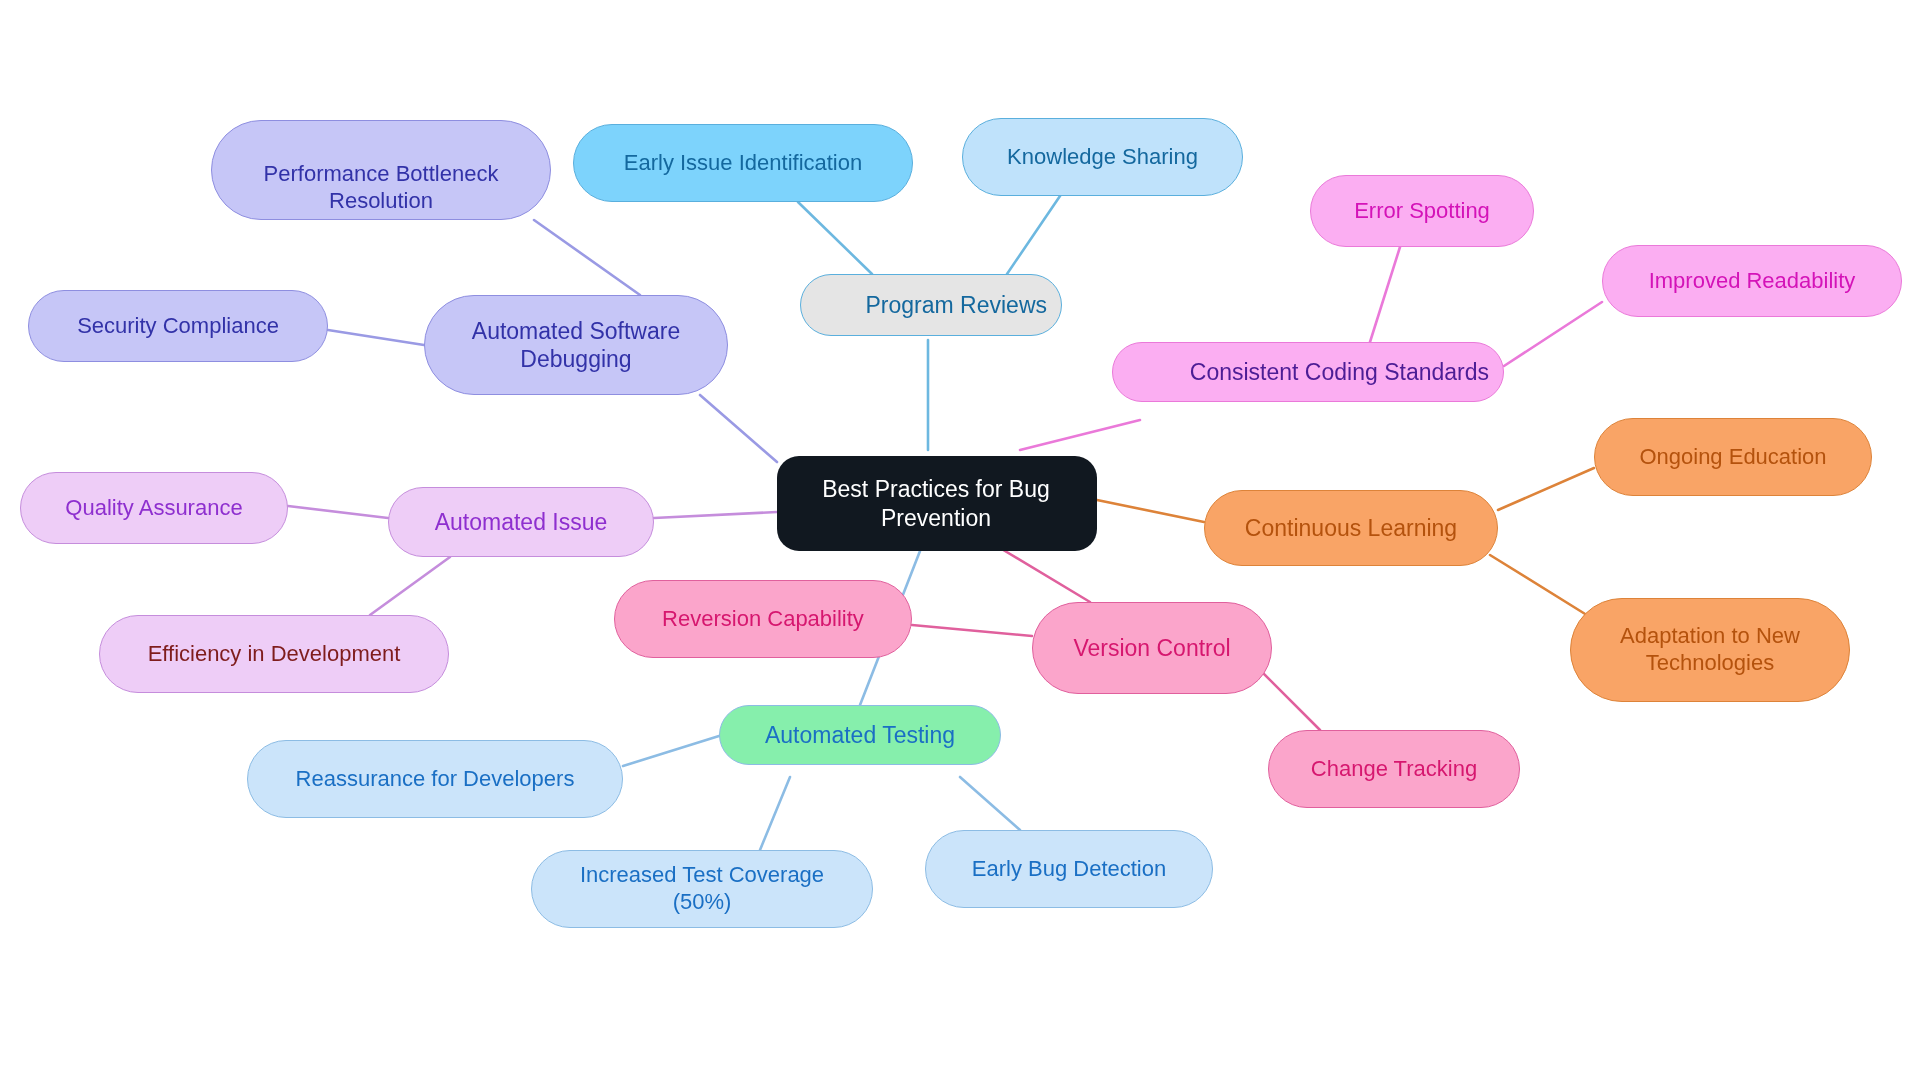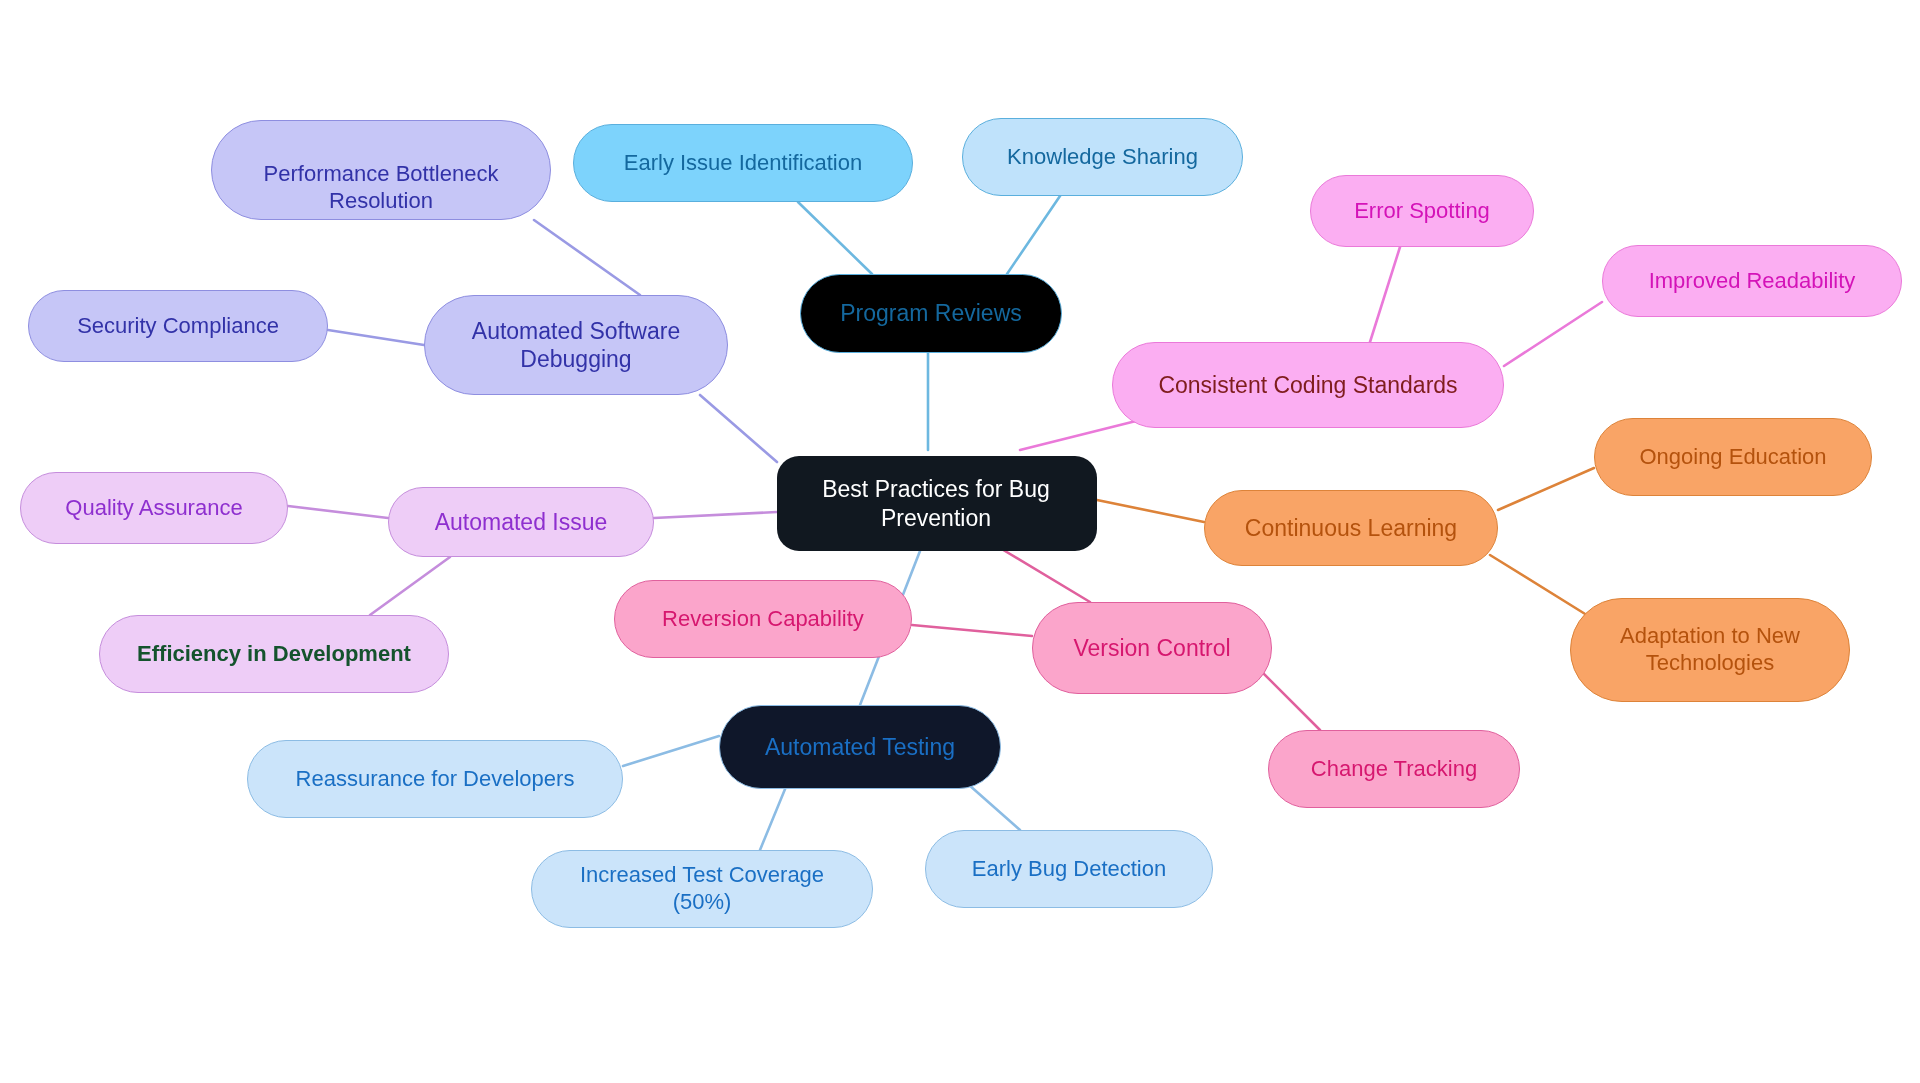--- a/index.html
+++ b/index.html
@@ -72,40 +72,40 @@
       <line x1="1250" y1="660" x2="1320" y2="730" stroke="#e0609d" stroke-width="2.6" stroke-linecap="round"></line>
       <line x1="1020" y1="450" x2="1140" y2="420" stroke="#ea79d9" stroke-width="2.6" stroke-linecap="round"></line>
       <line x1="1370" y1="342" x2="1400" y2="247" stroke="#ea79d9" stroke-width="2.6" stroke-linecap="round"></line>
       <line x1="1504" y1="366" x2="1602" y2="302" stroke="#ea79d9" stroke-width="2.6" stroke-linecap="round"></line>
       <line x1="1097" y1="500" x2="1204" y2="522" stroke="#dd8339" stroke-width="2.6" stroke-linecap="round"></line>
       <line x1="1498" y1="510" x2="1594" y2="468" stroke="#dd8339" stroke-width="2.6" stroke-linecap="round"></line>
       <line x1="1490" y1="555" x2="1598" y2="622" stroke="#dd8339" stroke-width="2.6" stroke-linecap="round"></line>
     </svg>
   <div id="node-layer">
       <div class="node root" style="left: 777px; top: 456px; width: 320px; height: 95px; background: rgb(17, 24, 32); border-color: rgb(17, 24, 32); color: rgb(255, 255, 255); padding-left: 12px;"><span>Best Practices for Bug Prevention</span></div>
-      <div class="node lvl1" style="left: 800px; top: 274px; width: 262px; height: 79px; background: #000000; border-color: rgb(90, 175, 221); color: rgb(20, 104, 158);"><span>Program Reviews</span></div>
+      <div class="node lvl1" style="left: 800px; top: 274px; width: 262px; height: 62px; background: #e5e5e5; border-color: rgb(90, 175, 221); color: rgb(20, 104, 158); justify-content: flex-end;"><span>Program Reviews</span></div>
       <div class="node lvl2" style="left: 573px; top: 124px; width: 340px; height: 78px; background: #7dd3fc; border-color: rgb(90, 175, 221); color: rgb(20, 104, 158);"><span>Early Issue Identification</span></div>
       <div class="node lvl2" style="left: 962px; top: 118px; width: 281px; height: 78px; background: rgb(191, 226, 251); border-color: rgb(90, 175, 221); color: rgb(20, 104, 158);"><span>Knowledge Sharing</span></div>
       <div class="node lvl1" style="left: 424px; top: 295px; width: 304px; height: 100px; background: rgb(198, 198, 247); border-color: rgb(142, 142, 224); color: rgb(50, 50, 168);"><span>Automated Software
 Debugging</span></div>
       <div class="node lvl2" style="left: 211px; top: 120px; width: 340px; height: 100px; background: rgb(198, 198, 247); border-color: rgb(142, 142, 224); color: rgb(50, 50, 168); align-items: flex-end;"><span>Performance Bottleneck
 Resolution</span></div>
       <div class="node lvl2" style="left: 28px; top: 290px; width: 300px; height: 72px; background: rgb(198, 198, 247); border-color: rgb(142, 142, 224); color: rgb(50, 50, 168);"><span>Security Compliance</span></div>
       <div class="node lvl1" style="left: 388px; top: 487px; width: 266px; height: 70px; background: rgb(238, 205, 247); border-color: rgb(197, 141, 220); color: rgb(142, 47, 207);"><span>Automated Issue</span></div>
       <div class="node lvl2" style="left: 20px; top: 472px; width: 268px; height: 72px; background: rgb(238, 205, 247); border-color: rgb(197, 141, 220); color: rgb(142, 47, 207);"><span>Quality Assurance</span></div>
-      <div class="node lvl2" style="left: 99px; top: 615px; width: 350px; height: 78px; background: rgb(238, 205, 247); border-color: rgb(197, 141, 220); color: #14532d; font-weight: bold;"><span>Efficiency in Development</span></div>
-      <div class="node lvl1" style="left: 719px; top: 705px; width: 282px; height: 84px; background: #0f172a; border-color: rgb(140, 188, 228); color: rgb(26, 111, 196);"><span>Automated Testing</span></div>
+      <div class="node lvl2" style="left: 99px; top: 615px; width: 350px; height: 78px; background: rgb(238, 205, 247); border-color: rgb(197, 141, 220); color: #7f1d1d;"><span>Efficiency in Development</span></div>
+      <div class="node lvl1" style="left: 719px; top: 705px; width: 282px; height: 60px; background: #86efac; border-color: rgb(140, 188, 228); color: rgb(26, 111, 196);"><span>Automated Testing</span></div>
       <div class="node lvl2" style="left: 247px; top: 740px; width: 376px; height: 78px; background: rgb(203, 228, 250); border-color: rgb(140, 188, 228); color: rgb(26, 111, 196);"><span>Reassurance for Developers</span></div>
       <div class="node lvl2" style="left: 531px; top: 850px; width: 342px; height: 78px; background: rgb(203, 228, 250); border-color: rgb(140, 188, 228); color: rgb(26, 111, 196);"><span>Increased Test Coverage
 (50%)</span></div>
       <div class="node lvl2" style="left: 925px; top: 830px; width: 288px; height: 78px; background: rgb(203, 228, 250); border-color: rgb(140, 188, 228); color: rgb(26, 111, 196);"><span>Early Bug Detection</span></div>
       <div class="node lvl1" style="left: 1032px; top: 602px; width: 240px; height: 92px; background: rgb(251, 165, 203); border-color: rgb(224, 96, 157); color: rgb(214, 23, 111);"><span>Version Control</span></div>
       <div class="node lvl2" style="left: 614px; top: 580px; width: 298px; height: 78px; background: rgb(251, 165, 203); border-color: rgb(224, 96, 157); color: rgb(214, 23, 111);"><span>Reversion Capability</span></div>
       <div class="node lvl2" style="left: 1268px; top: 730px; width: 252px; height: 78px; background: rgb(251, 165, 203); border-color: rgb(224, 96, 157); color: rgb(214, 23, 111);"><span>Change Tracking</span></div>
-      <div class="node lvl1" style="left: 1112px; top: 342px; width: 392px; height: 86px; background: rgb(251, 174, 242); border-color: rgb(234, 121, 217); color: #7f1d1d;"><span>Consistent Coding Standards</span></div>
+      <div class="node lvl1" style="left: 1112px; top: 342px; width: 392px; height: 60px; background: rgb(251, 174, 242); border-color: rgb(234, 121, 217); color: #4c1d95; justify-content: flex-end;"><span>Consistent Coding Standards</span></div>
       <div class="node lvl2" style="left: 1310px; top: 175px; width: 224px; height: 72px; background: rgb(251, 174, 242); border-color: rgb(234, 121, 217); color: rgb(212, 19, 184);"><span>Error Spotting</span></div>
       <div class="node lvl2" style="left: 1602px; top: 245px; width: 300px; height: 72px; background: rgb(251, 174, 242); border-color: rgb(234, 121, 217); color: rgb(212, 19, 184);"><span>Improved Readability</span></div>
       <div class="node lvl1" style="left: 1204px; top: 490px; width: 294px; height: 76px; background: rgb(249, 164, 102); border-color: rgb(221, 131, 57); color: rgb(180, 82, 13);"><span>Continuous Learning</span></div>
       <div class="node lvl2" style="left: 1594px; top: 418px; width: 278px; height: 78px; background: rgb(249, 164, 102); border-color: rgb(221, 131, 57); color: rgb(180, 82, 13);"><span>Ongoing Education</span></div>
       <div class="node lvl2" style="left: 1570px; top: 598px; width: 280px; height: 104px; background: rgb(249, 164, 102); border-color: rgb(221, 131, 57); color: rgb(180, 82, 13);"><span>Adaptation to New
 Technologies</span></div>
     </div>
 </div>
 
 </body></html>

